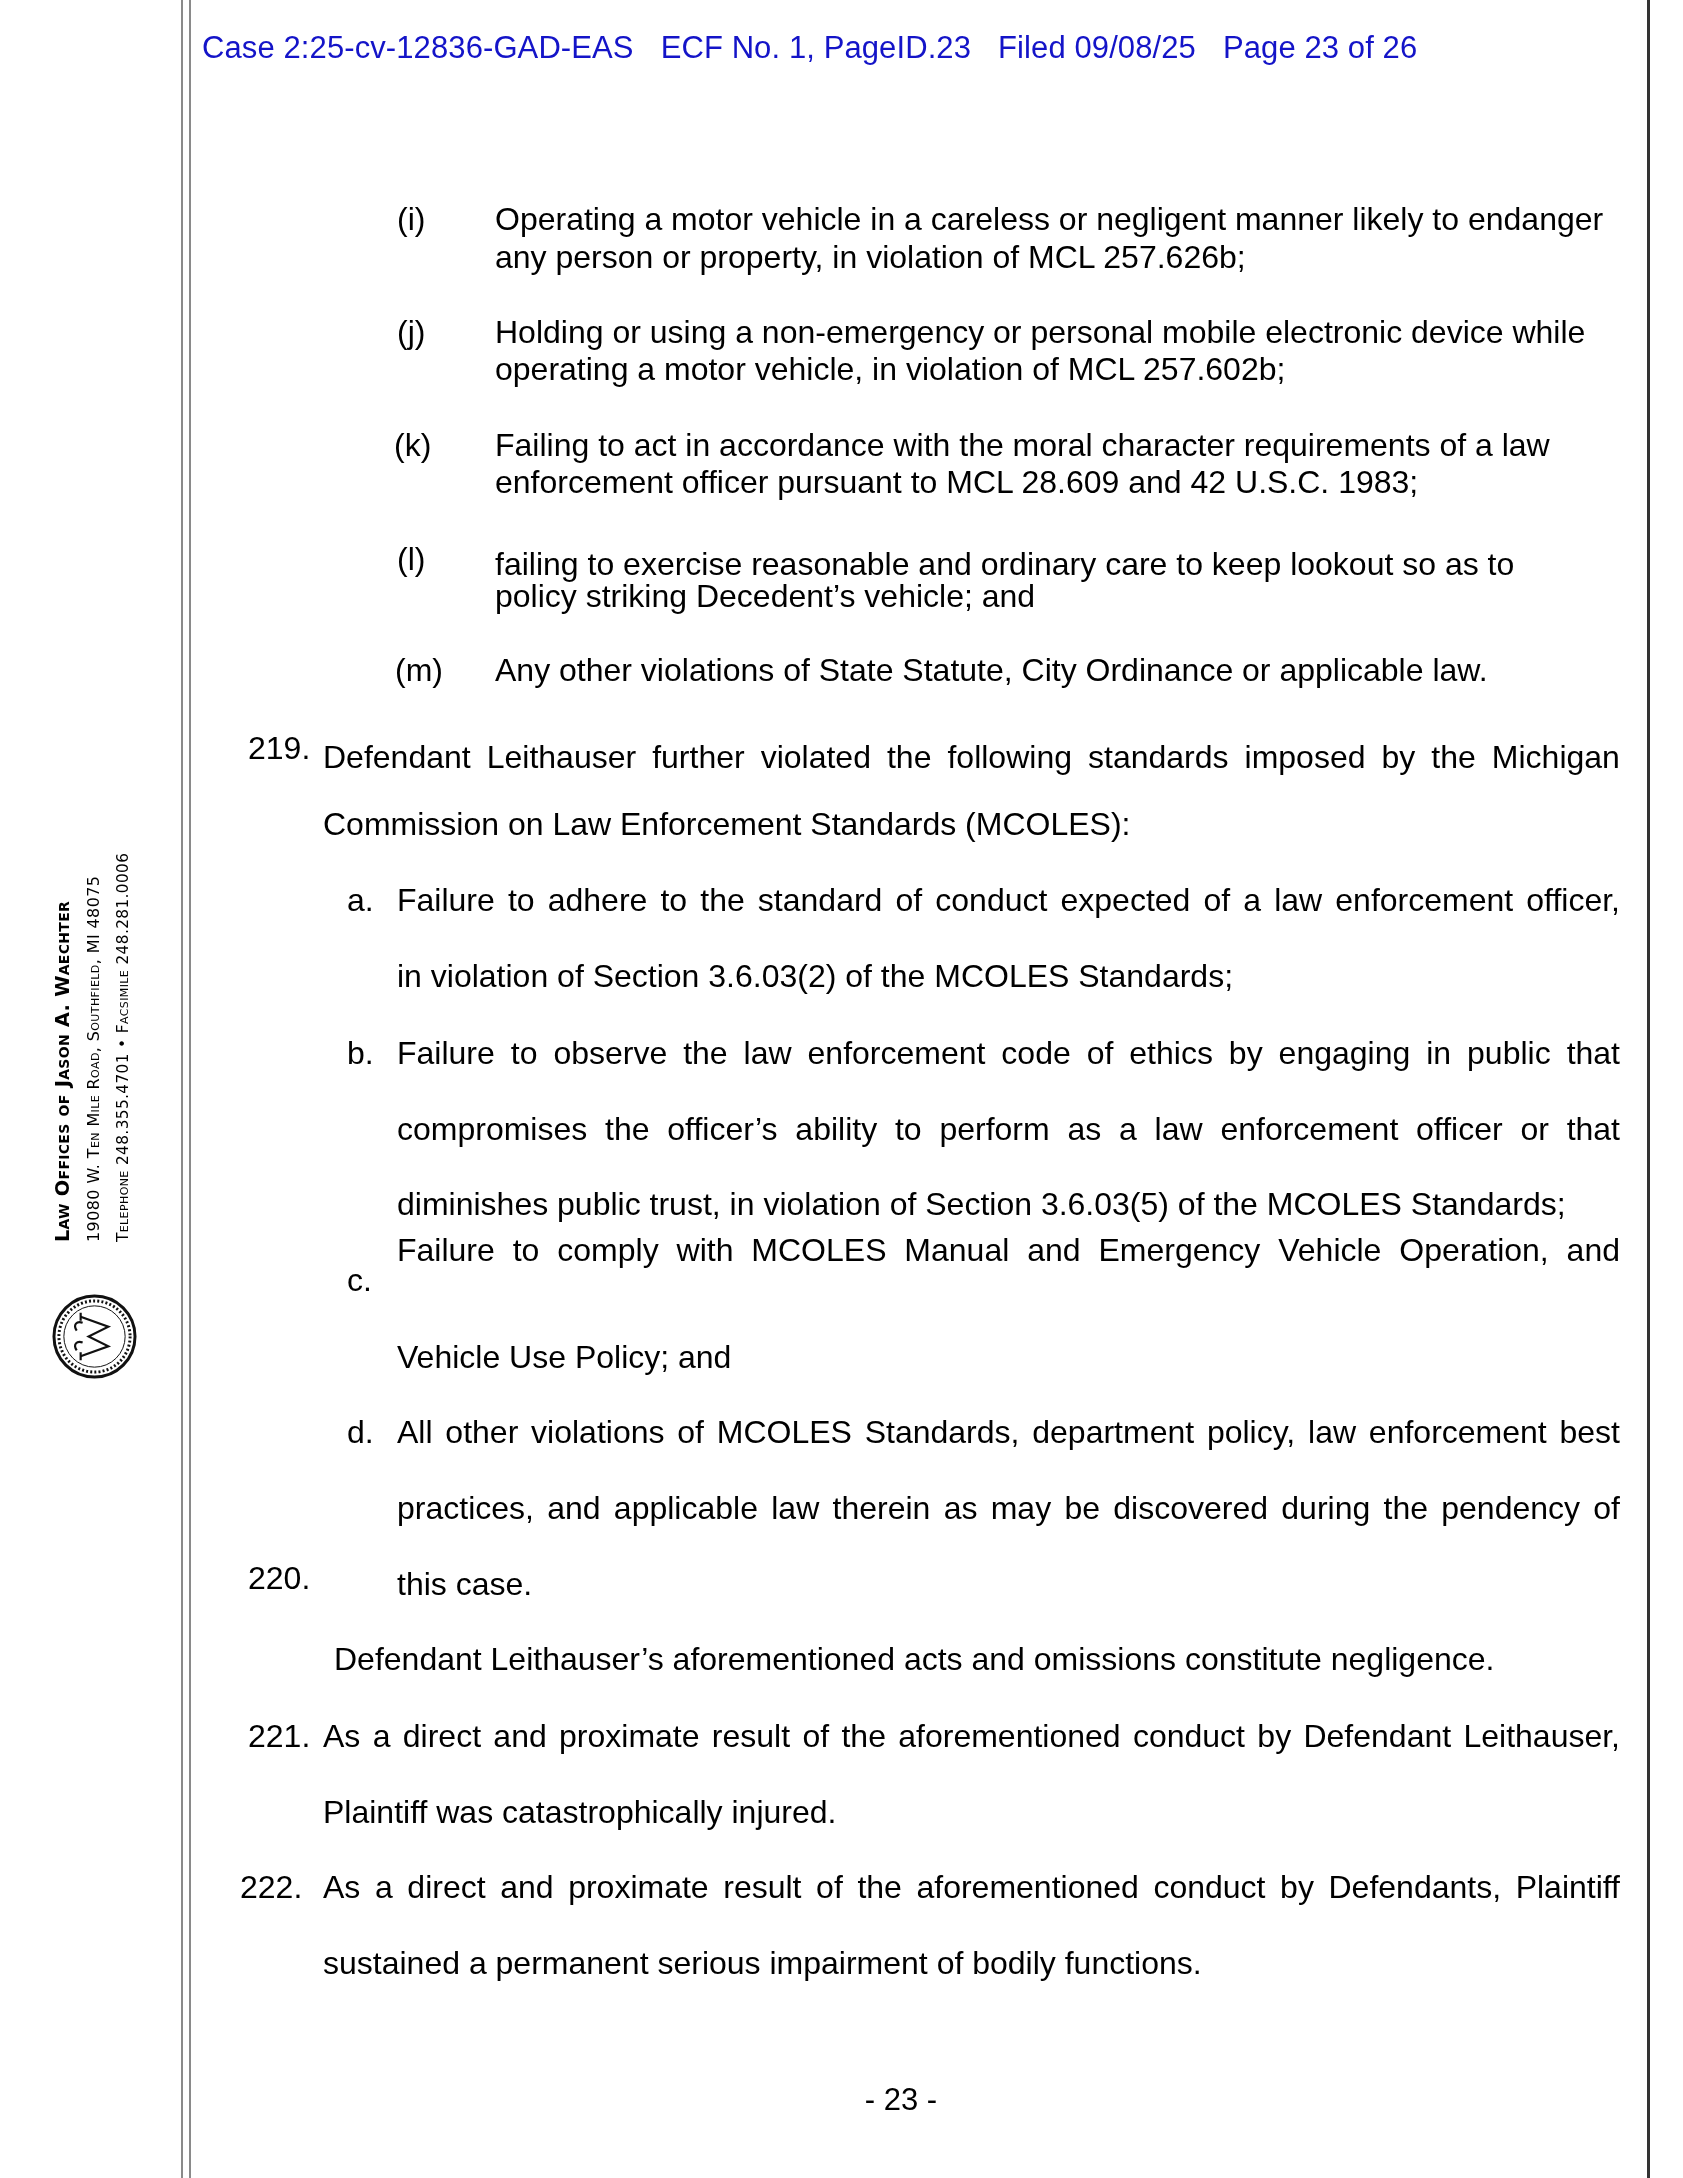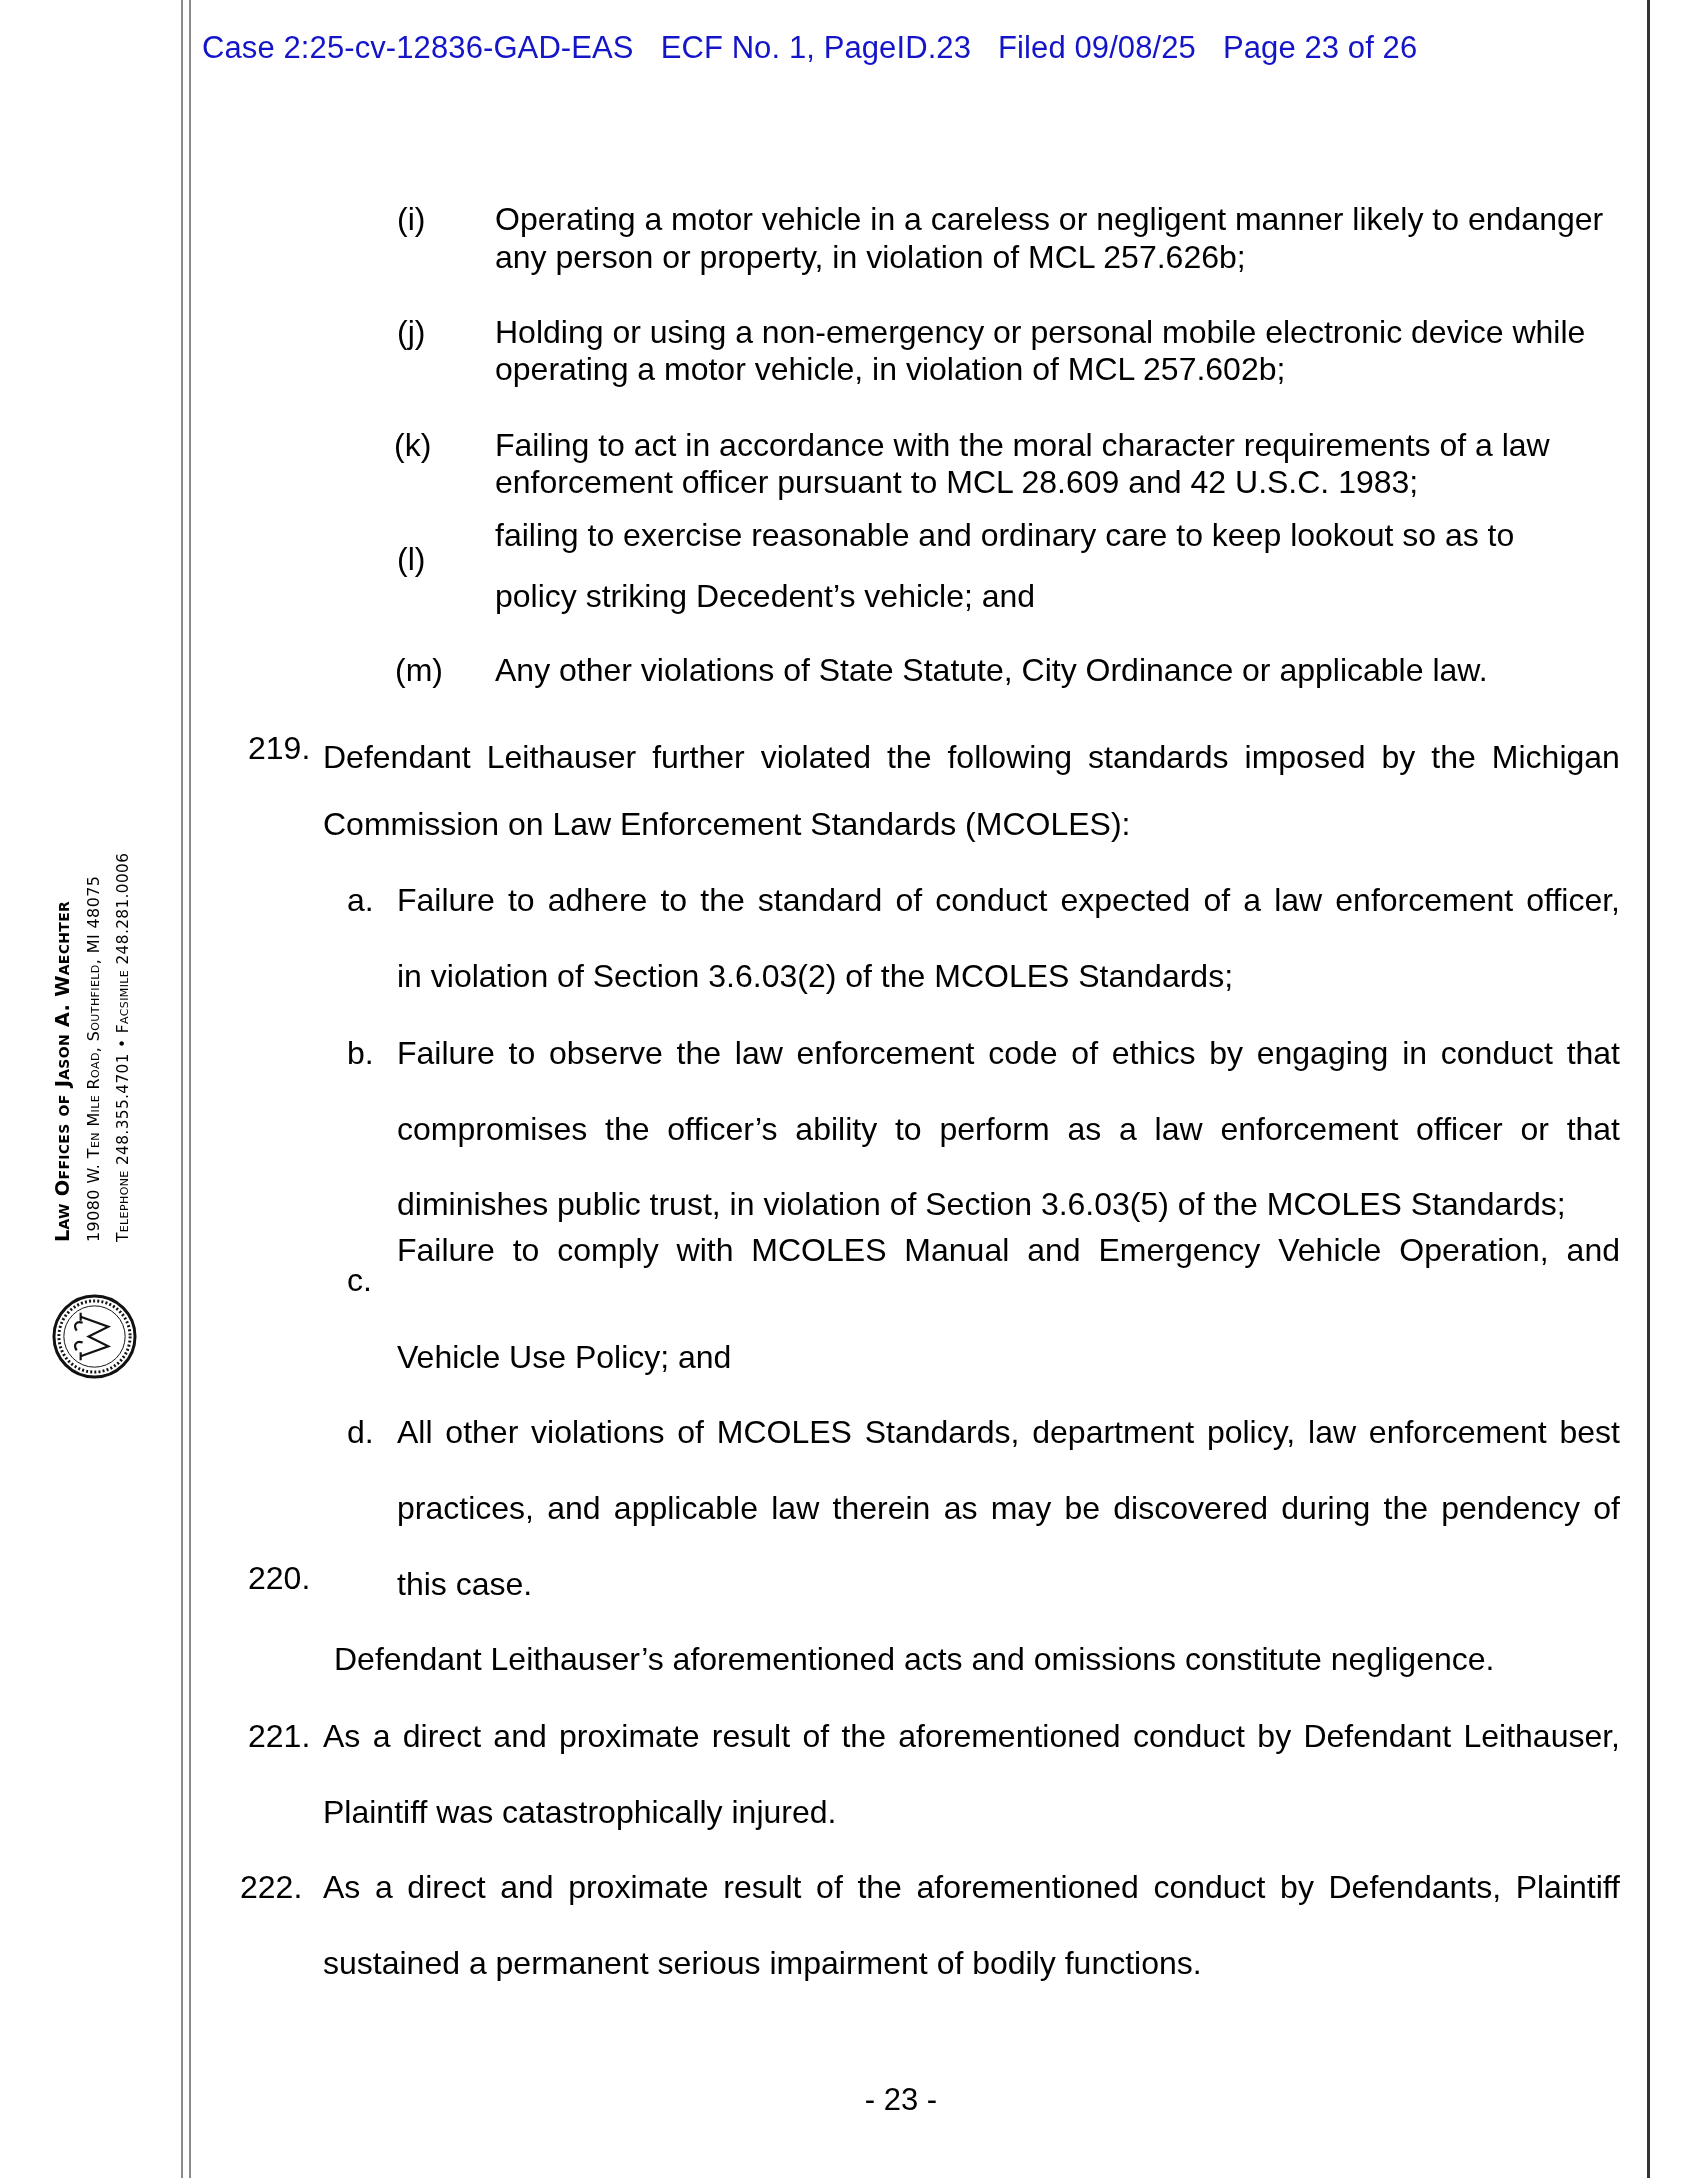--- a/index.html
+++ b/index.html
@@ -57,21 +57,21 @@
     <div class="ln" style="left:495px;top:313px">Holding or using a non-emergency or personal mobile electronic device while</div>
     <div class="ln" style="left:495px;top:350px">operating a motor vehicle, in violation of MCL 257.602b;</div>
   </div>
   <div>
     <div class="lbl" style="left:394px;top:426px">(k)</div>
     <div class="ln" style="left:495px;top:426px">Failing to act in accordance with the moral character requirements of a law</div>
     <div class="ln" style="left:495px;top:463px">enforcement officer pursuant to MCL 28.609 and 42 U.S.C. 1983;</div>
   </div>
   <div>
     <div class="lbl" style="left:397px;top:540px">(l)</div>
-    <div class="ln" style="left:495px;top:516px">failing to exercise reasonable and ordinary care to keep lookout so as to</div>
+    <div class="ln" style="left:495px;top:545px">failing to exercise reasonable and ordinary care to keep lookout so as to</div>
     <div class="ln" style="left:495px;top:577px">policy striking Decedent’s vehicle; and</div>
   </div>
   <div>
     <div class="lbl" style="left:395px;top:651px">(m)</div>
     <div class="ln" style="left:495px;top:651px">Any other violations of State Statute, City Ordinance or applicable law.</div>
   </div>
 </div>
 
 <div>
   <div class="lbl" style="left:248px;top:729px">219.</div>
@@ -92,21 +92,21 @@
 </div>
 
 <div>
   <div class="lbl" style="left:347px;top:881px">a.</div>
   <div class="ln" style="left:397px;top:881px;width:1223px;text-align:justify;text-align-last:justify">Failure to adhere to the standard of conduct expected of a law enforcement officer,</div>
   <div class="ln" style="left:397px;top:957px">in violation of Section 3.6.03(2) of the MCOLES Standards;</div>
 </div>
 
 <div>
   <div class="lbl" style="left:347px;top:1034px">b.</div>
-  <div class="ln" style="left:397px;top:1034px;width:1223px;text-align:justify;text-align-last:justify">Failure to observe the law enforcement code of ethics by engaging in conduct that</div>
+  <div class="ln" style="left:397px;top:1034px;width:1223px;text-align:justify;text-align-last:justify">Failure to observe the law enforcement code of ethics by engaging in public that</div>
   <div class="ln" style="left:397px;top:1110px;width:1223px;text-align:justify;text-align-last:justify">compromises the officer’s ability to perform as a law enforcement officer or that</div>
   <div class="ln" style="left:397px;top:1185px">diminishes public trust, in violation of Section 3.6.03(5) of the MCOLES Standards;</div>
 </div>
 
 <div>
   <div class="lbl" style="left:347px;top:1261px">c.</div>
   <div class="ln" style="left:397px;top:1231px;width:1223px;text-align:justify;text-align-last:justify">Failure to comply with MCOLES Manual and Emergency Vehicle Operation, and</div>
   <div class="ln" style="left:397px;top:1338px">Vehicle Use Policy; and</div>
 </div>
 

